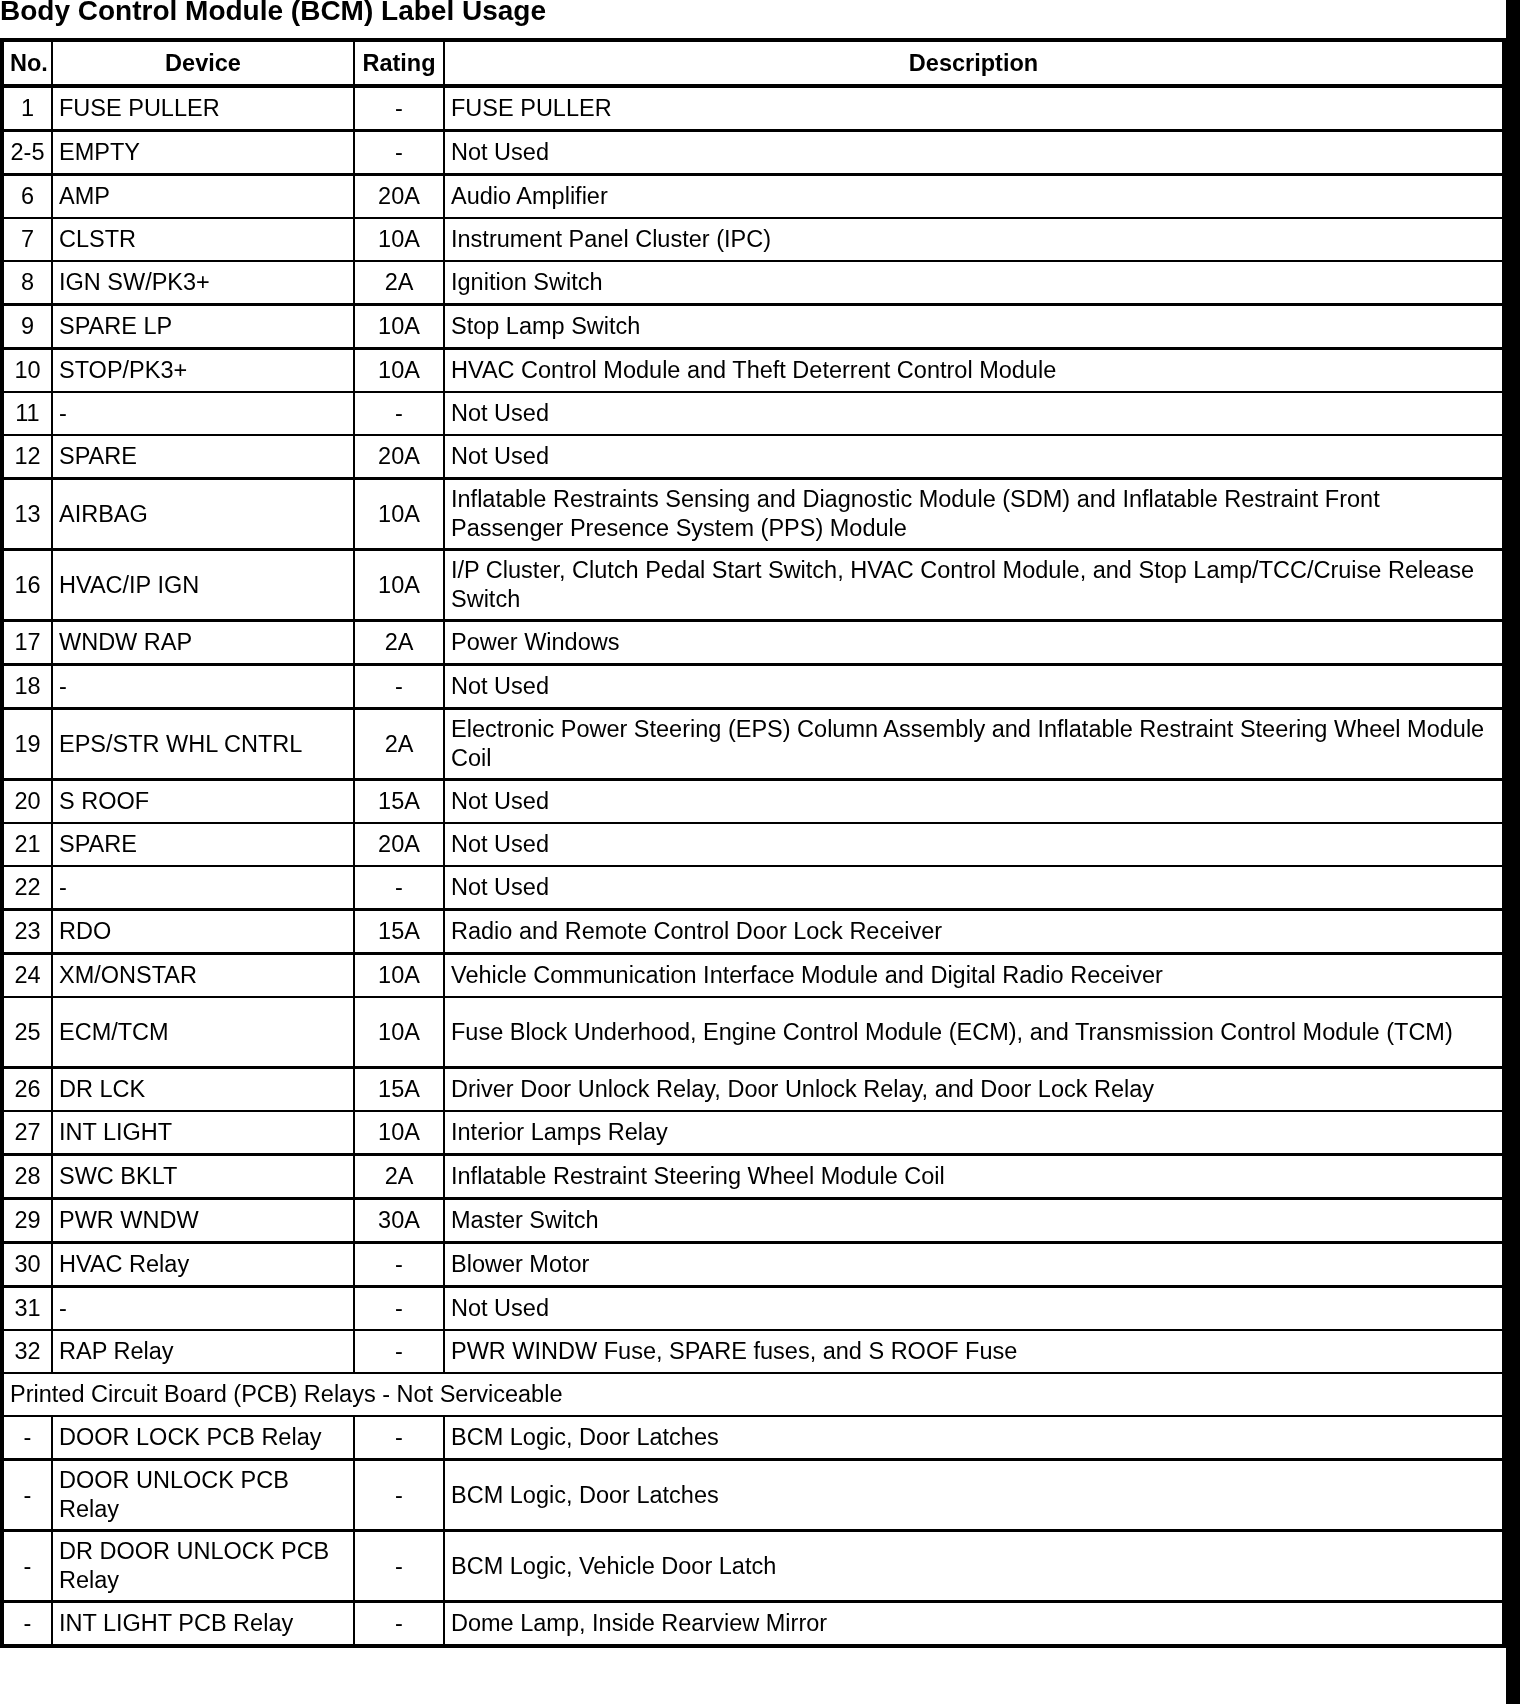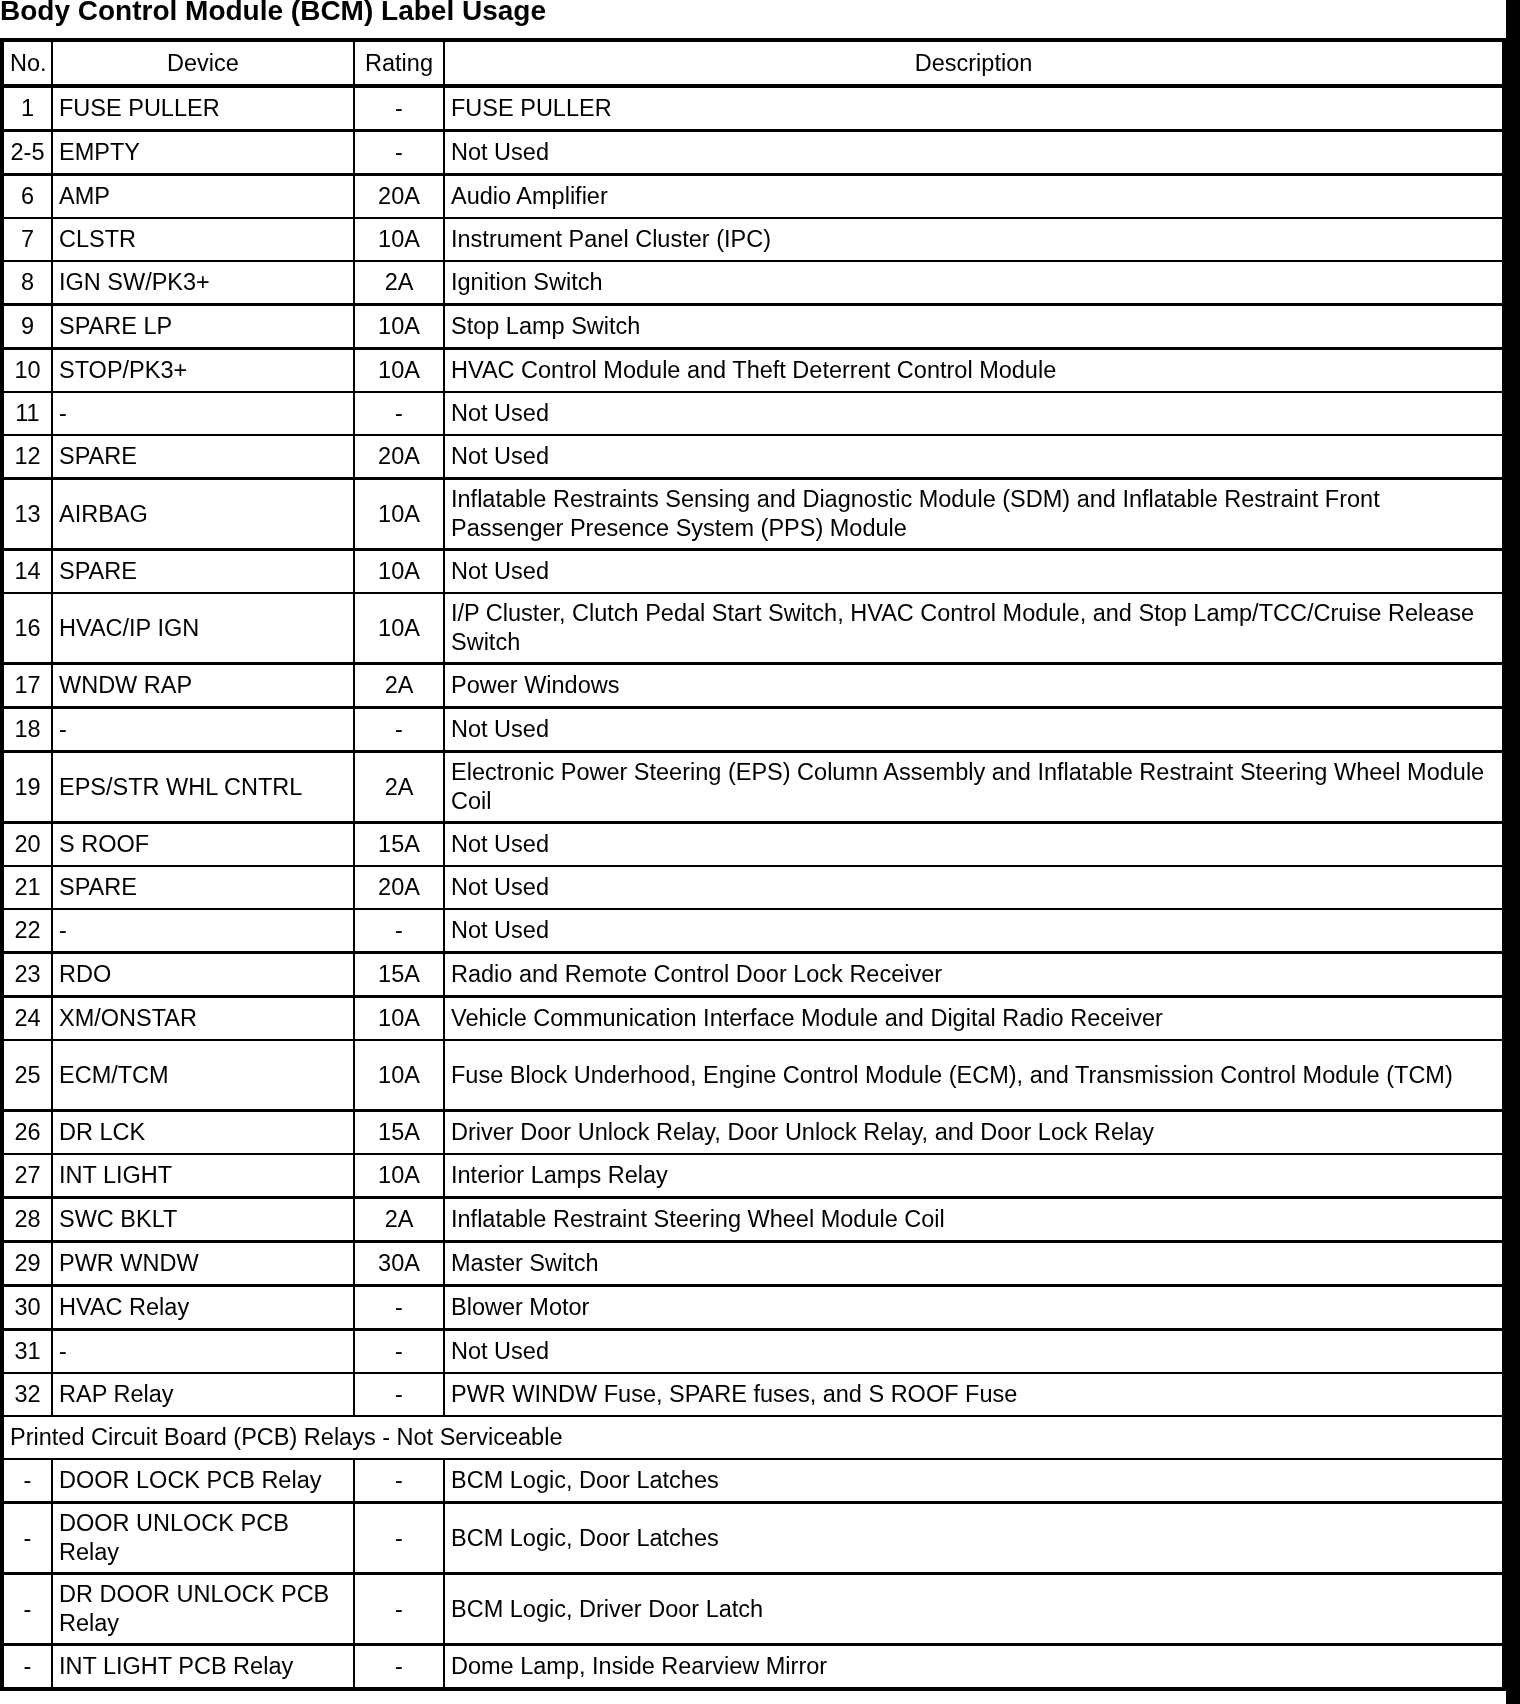--- a/index.html
+++ b/index.html
@@ -5,21 +5,21 @@
   html, body { margin: 0; padding: 0; background: #ffffff; }
   body { width: 1520px; height: 1704px; overflow: hidden; position: relative; font-family: "Liberation Sans", sans-serif; color: #000; }
   .title { position: absolute; left: 0; top: 0; width: 1520px; height: 36px; text-align: left; font-weight: bold; font-size: 28px; line-height: 22px; }
   .right-bar { position: absolute; right: 0; top: 0; width: 14px; height: 1704px; background: #000; }
   table { position: absolute; left: 0; top: 38px; width: 1506px; border-collapse: collapse; border: 4px solid #000; table-layout: fixed; }
   col.c-no { width: 50px; }
   col.c-dev { width: 302px; }
   col.c-rate { width: 90px; }
   col.c-desc { width: auto; }
   th, td { border: 2px solid #000; font-size: 23.5px; padding: 0 6px; height: 41px; line-height: 29px; vertical-align: middle; overflow: hidden; }
-  th { font-weight: normal; text-align: center; height: 42px; border-bottom: 4px solid #000; }
+  th { font-weight: bold; text-align: center; height: 42px; border-bottom: 4px solid #000; }
   td.no { text-align: center; padding: 0 2px; }
   td.rate { text-align: center; padding: 0 2px; }
   tr.two td { height: 68px; }
   tr.thick td { border-bottom-width: 3px; }
   td.section { text-align: left; padding-left: 6px; }
   td.dev, td.desc { text-align: left; }
 </style>
 </head>
 <body>
 
@@ -95,26 +95,20 @@
         <td class="dev">SPARE</td>
         <td class="rate">20A</td>
         <td class="desc">Not Used</td>
       </tr>
       <tr class="two thick">
         <td class="no">13</td>
         <td class="dev">AIRBAG</td>
         <td class="rate">10A</td>
         <td class="desc">Inflatable Restraints Sensing and Diagnostic Module (SDM) and Inflatable Restraint Front Passenger Presence System (PPS) Module</td>
       </tr>
-      <tr>
-        <td class="no">14</td>
-        <td class="dev">SPARE</td>
-        <td class="rate">10A</td>
-        <td class="desc">Not Used</td>
-      </tr>
       <tr class="two thick">
         <td class="no">16</td>
         <td class="dev">HVAC/IP IGN</td>
         <td class="rate">10A</td>
         <td class="desc">I/P Cluster, Clutch Pedal Start Switch, HVAC Control Module, and Stop Lamp/TCC/Cruise Release Switch</td>
       </tr>
       <tr class="thick">
         <td class="no">17</td>
         <td class="dev">WNDW RAP</td>
         <td class="rate">2A</td>
@@ -222,21 +216,21 @@
       <tr class="two thick">
         <td class="no">-</td>
         <td class="dev">DOOR UNLOCK PCB Relay</td>
         <td class="rate">-</td>
         <td class="desc">BCM Logic, Door Latches</td>
       </tr>
       <tr class="two thick">
         <td class="no">-</td>
         <td class="dev">DR DOOR UNLOCK PCB Relay</td>
         <td class="rate">-</td>
-        <td class="desc">BCM Logic, Driver Door Latch</td>
+        <td class="desc">BCM Logic, Vehicle Door Latch</td>
       </tr>
       <tr class="thick">
         <td class="no">-</td>
         <td class="dev">INT LIGHT PCB Relay</td>
         <td class="rate">-</td>
         <td class="desc">Dome Lamp, Inside Rearview Mirror</td>
       </tr>
     </tbody>
 </table>
 

